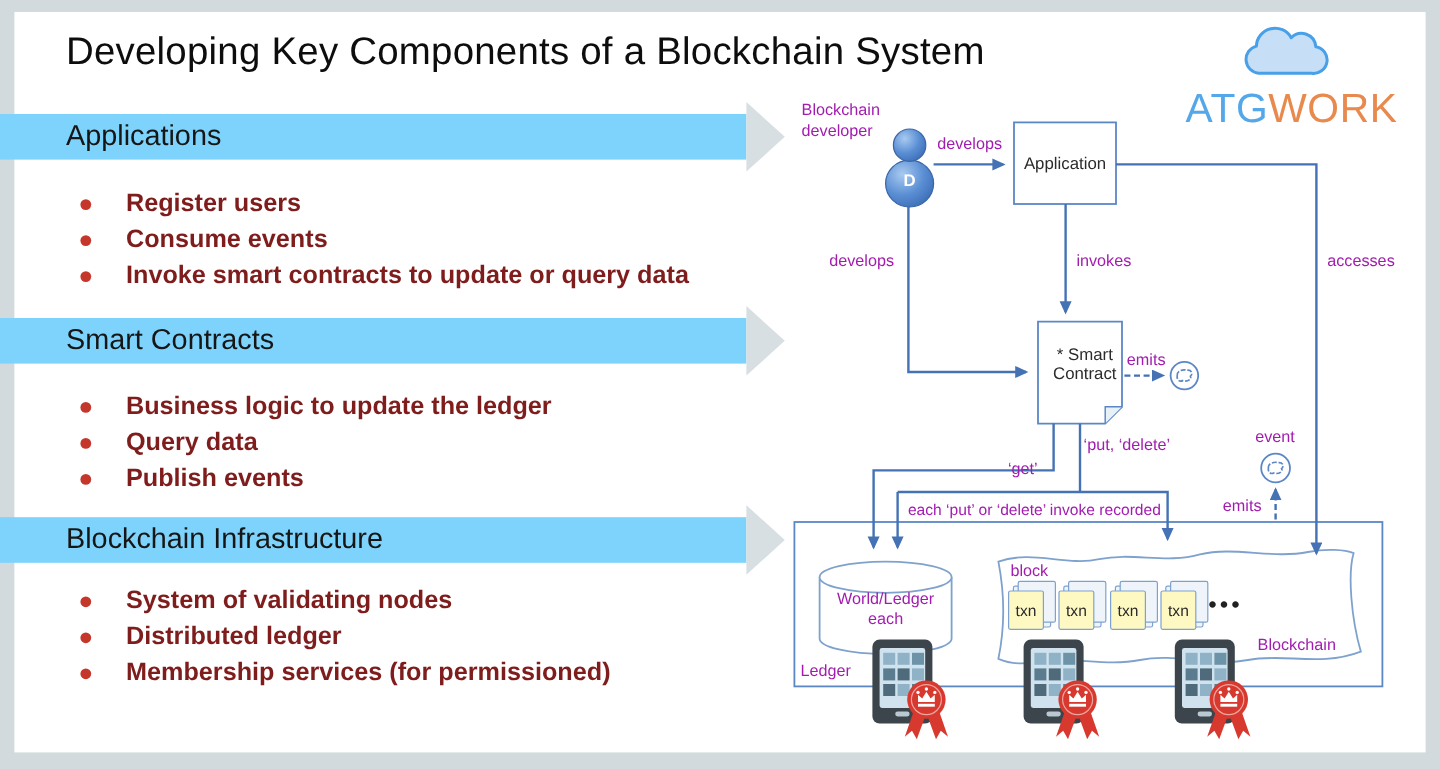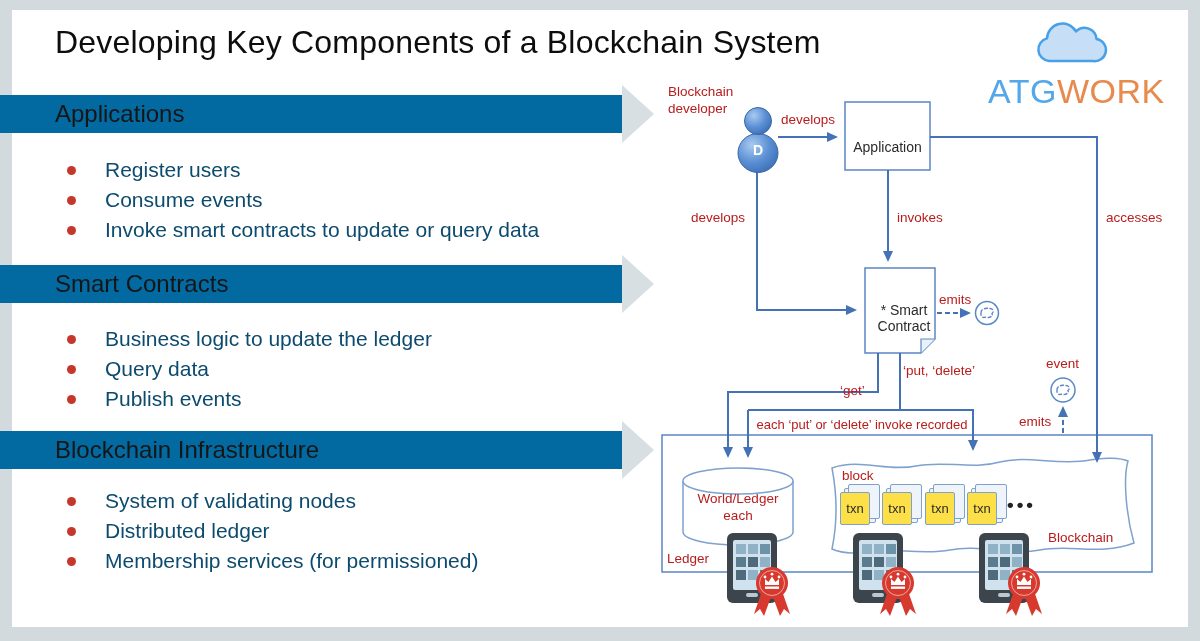--- a/index.html
+++ b/index.html
@@ -16,56 +16,56 @@
     position:absolute; left:12px; top:10px; width:1176px; height:617px;
     background:#ffffff;
   }
   .page-title {
     position:absolute; left:55px; top:24px;
     font-size:32px; color:#0d0d0d; letter-spacing:0.2px;
   }
   
   .banner {
     position:absolute; left:0; width:622px; height:38px;
-    background:#0369a1;
+    background:#7dd3fc;
     display:flex; align-items:center;
   }
   .banner::after {
     content:""; position:absolute; left:622px; top:-10px;
     width:0; height:0;
     border-top:29px solid transparent;
     border-bottom:29px solid transparent;
     border-left:32px solid #d8dfe2;
   }
   .banner .banner-label {
     padding-left:55px; font-size:24px; color:#161616;
   }
   .bullets {
     position:absolute; left:65px; list-style:none;
   }
   .bullets li {
     position:relative; padding-left:40px;
-    font-size:21px; line-height:30px; color:#0c4a6e;
+    font-size:21px; line-height:30px; color:#7f1d1d;font-weight:bold;
   }
   .bullets li::before {
     content:""; position:absolute; left:2px; top:11px;
     width:9px; height:9px; border-radius:50%;
     background:#c5372a;
   }
   
   .logo-text {
     position:absolute; left:988px; top:72px;
     font-size:34px; letter-spacing:0.5px;
   }
   .logo-text .lg-blue { color:#54a7e9; }
   .logo-text .lg-orange { color:#e8894e; }
 
   
   .dlabel {
-    position:absolute; font-size:13.5px; color:#b91c1c; line-height:1.25;
+    position:absolute; font-size:13.5px; color:#a21caf; line-height:1.25;
     z-index:3; white-space:nowrap;
   }
   .dlabel.wrap { white-space:normal; }
   .dlabel.center { text-align:center; }
   #diagram-svg { position:absolute; left:0; top:0; z-index:2; }
   .node-label {
     position:absolute; z-index:3; display:flex; align-items:center; justify-content:center;
     font-size:14px; color:#2b2b2b; text-align:center;
   }
   .avatar-initial {
@@ -77,21 +77,21 @@
     position:absolute; width:30px; height:33px; z-index:3;
   }
   .txn::before, .txn::after {
     content:""; position:absolute; width:30px; height:33px;
     background:#eef4fa; border:1.5px solid #7ea2cd; border-radius:2px; z-index:0;
   }
   .txn::before { left:4px; top:-4px; }
   .txn::after  { left:8px; top:-8px; }
   .txn .txn-page {
     position:relative; z-index:1; width:30px; height:33px;
-    background:#fde047; border:1.5px solid #7ea2cd; border-radius:2px;
+    background:#fef9c3; border:1.5px solid #7ea2cd; border-radius:2px;
     display:flex; align-items:center; justify-content:center;
     font-size:13px; color:#2b2b2b;
   }
   .ellipsis-dots {
     position:absolute; left:1007px; top:494px; z-index:3;
     font-size:19px; font-weight:bold; letter-spacing:3px; color:#222;
   }
 </style>
 </head>
 <body>
@@ -221,22 +221,22 @@
   <use href="#ribbon" x="898" y="583"></use>
   <use href="#ribbon" x="1024" y="583"></use>
 </svg>
 
 <div class="dlabel wrap" style="left:668px; top:84px; width:74px;">Blockchain developer</div>
 <div class="avatar-initial">D</div>
 <div class="dlabel" style="left:781px; top:112px;">develops</div>
 <div class="dlabel" style="left:691px; top:210px;">develops</div>
 <div class="dlabel" style="left:897px; top:210px;">invokes</div>
 <div class="dlabel" style="left:1106px; top:210px;">accesses</div>
-<div class="node-label" style="left:845px; top:102px; width:85px; height:68px;margin-top:11px;">Application</div>
-<div class="node-label" style="left:865px; top:298px; width:78px; height:40px; flex-direction:column;">
+<div class="node-label" style="left:845px; top:102px; width:85px; height:68px;">Application</div>
+<div class="node-label" style="left:865px; top:283px; width:78px; height:40px; flex-direction:column;">
   <span>* Smart</span>
   <span>Contract</span>
 </div>
 <div class="dlabel" style="left:939px; top:292px;">emits</div>
 <div class="dlabel" style="left:1046px; top:356px;">event</div>
 <div class="dlabel" style="left:1019px; top:414px;">emits</div>
 <div class="dlabel" style="left:840px; top:363px;margin-top:20px;">‘get’</div>
 <div class="dlabel" style="left:903px; top:363px;">‘put, ‘delete’</div>
 <div class="dlabel center" style="left:753px; top:417px; width:218px; font-size:13px;">each ‘put’ or ‘delete’ invoke recorded</div>
 <div class="dlabel wrap center" style="left:688px; top:491px; width:100px;">World/Ledger each</div>

